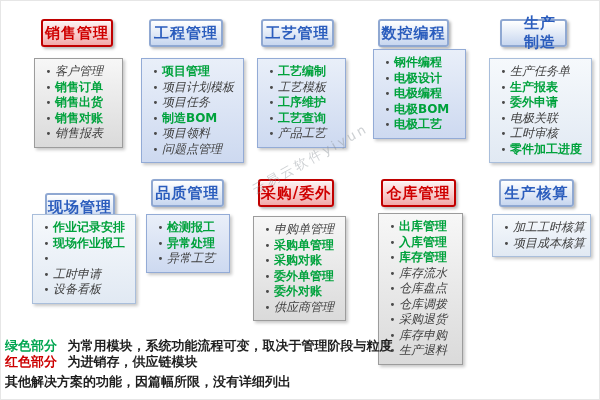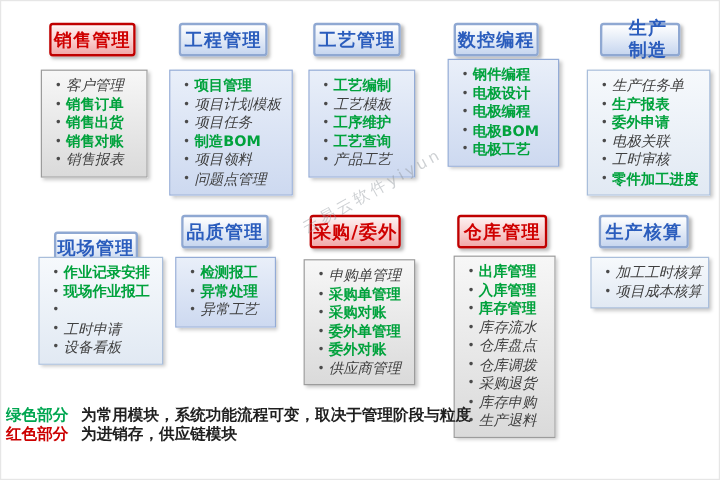--- a/index.html
+++ b/index.html
@@ -310,13 +310,16 @@
   <div class="watermark">云易云软件yiyun</div>
 
   <div class="footer-line" style="top:336px">
     <span class="legend-label legend-green">绿色部分</span>
     <span class="legend-text">为常用模块，系统功能流程可变，取决于管理阶段与粒度</span>
   </div>
   <div class="footer-line" style="top:352px">
     <span class="legend-label legend-red">红色部分</span>
     <span class="legend-text">为进销存，供应链模块</span>
   </div>
+  <div class="footer-line" style="top:372px">
+    <span class="legend-text">其他解决方案的功能，因篇幅所限，没有详细列出</span>
+  </div>
 </div>
 
 </body></html>

